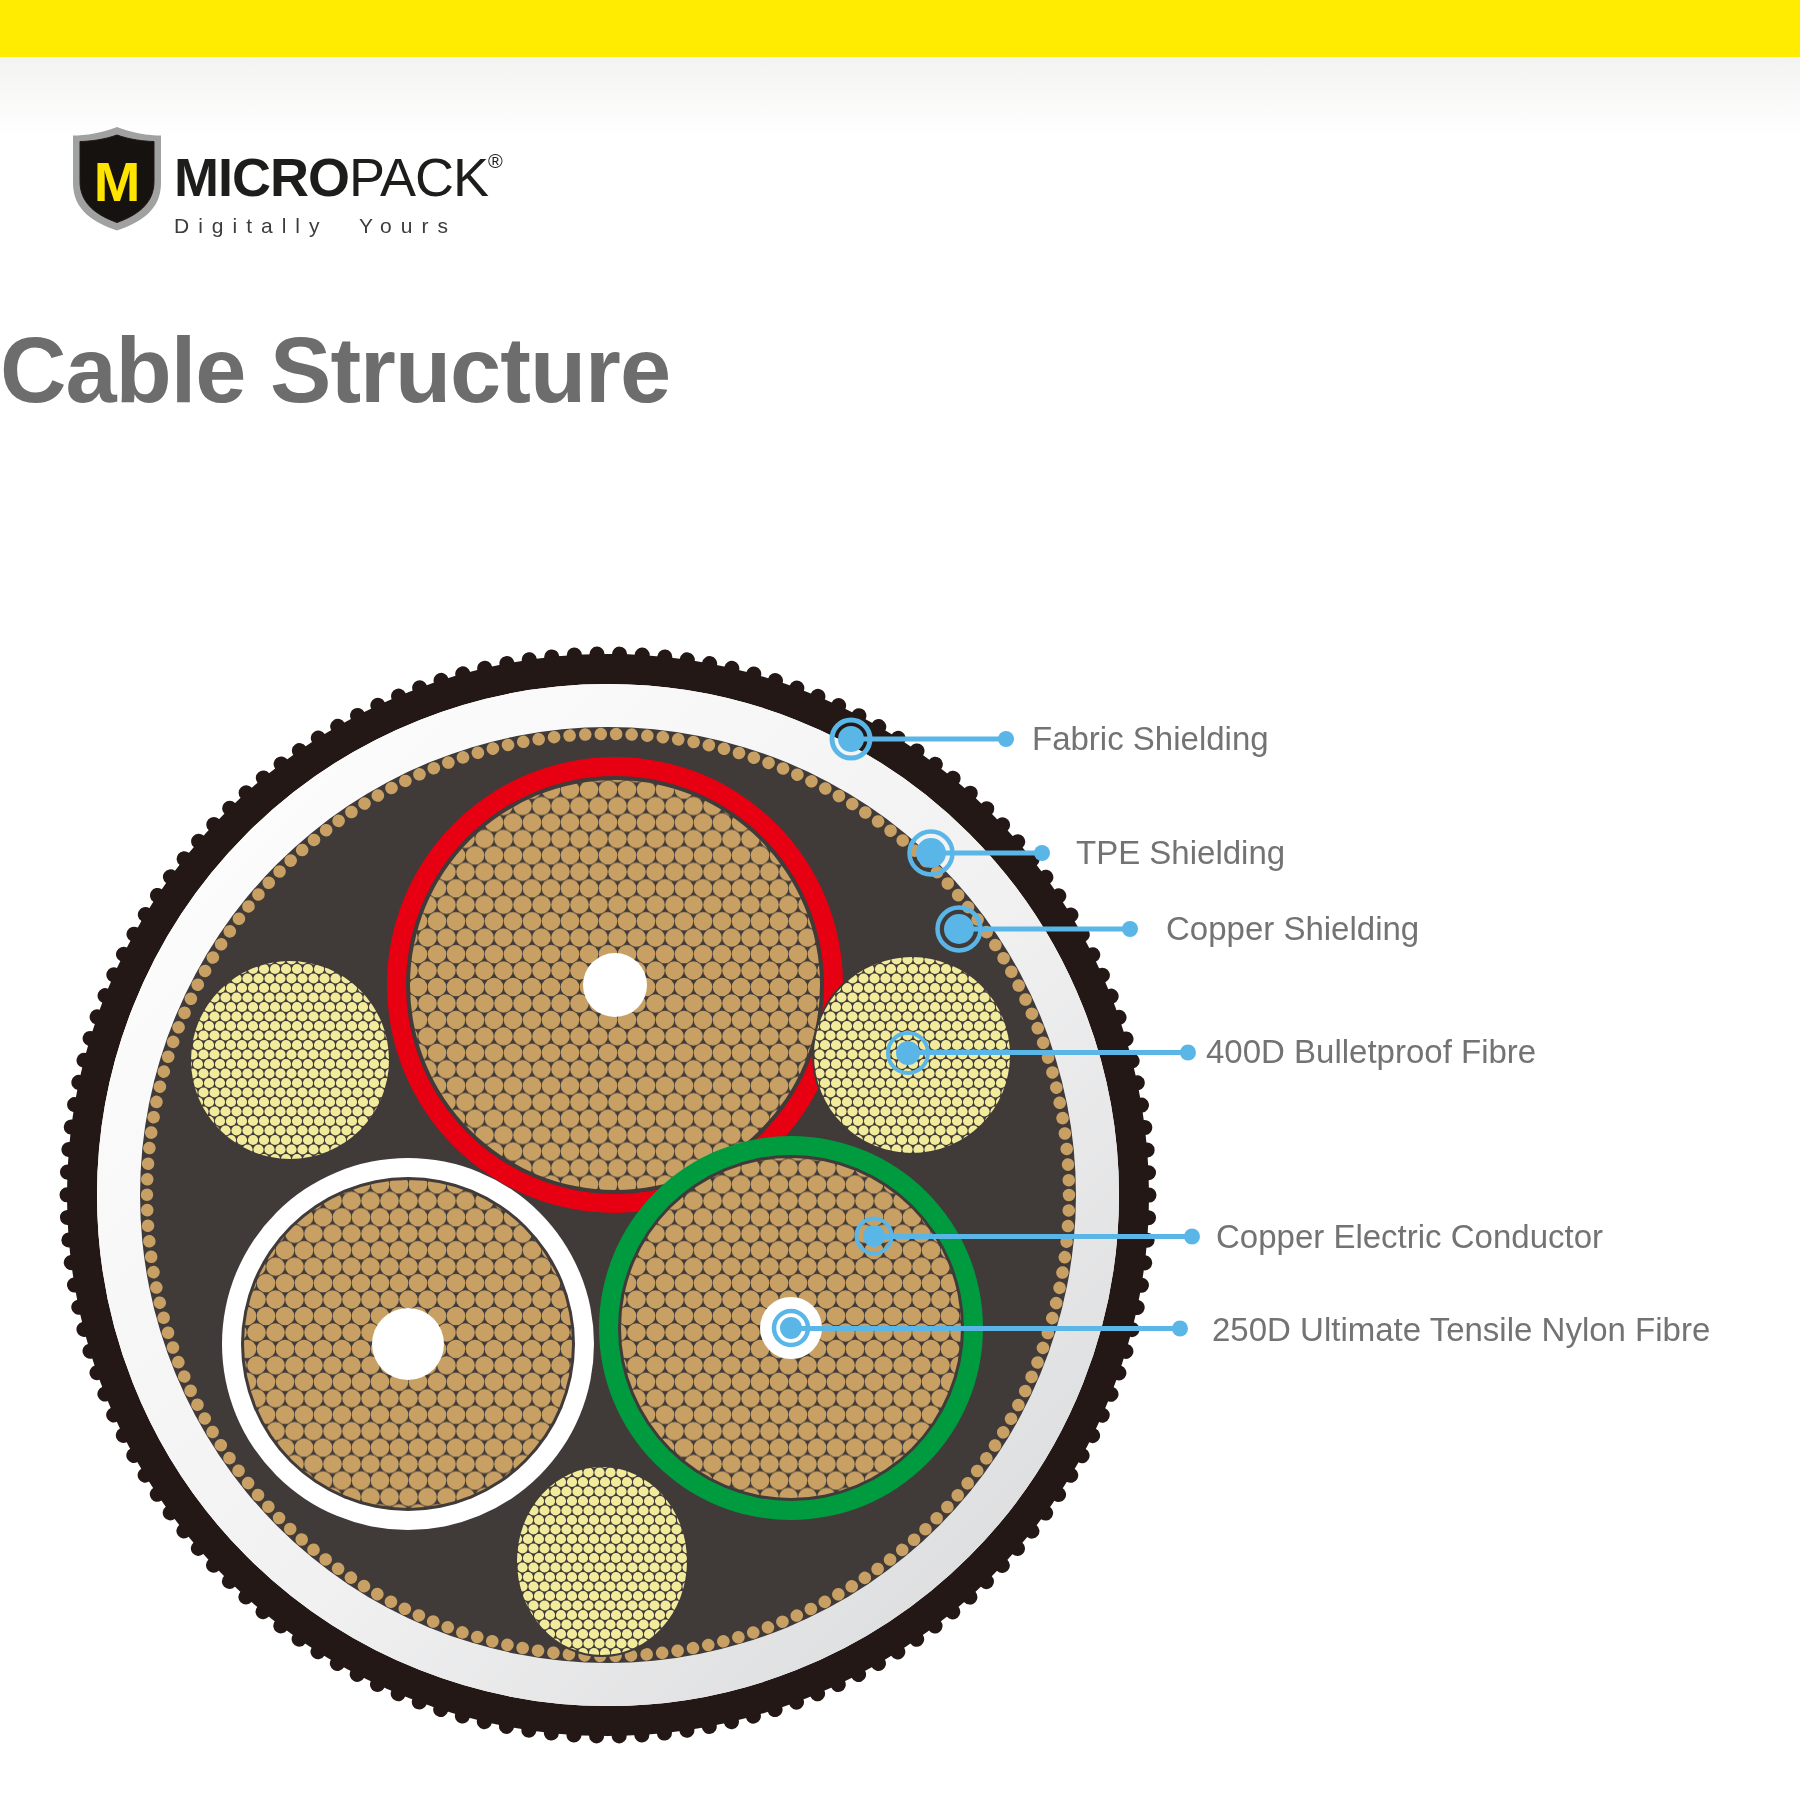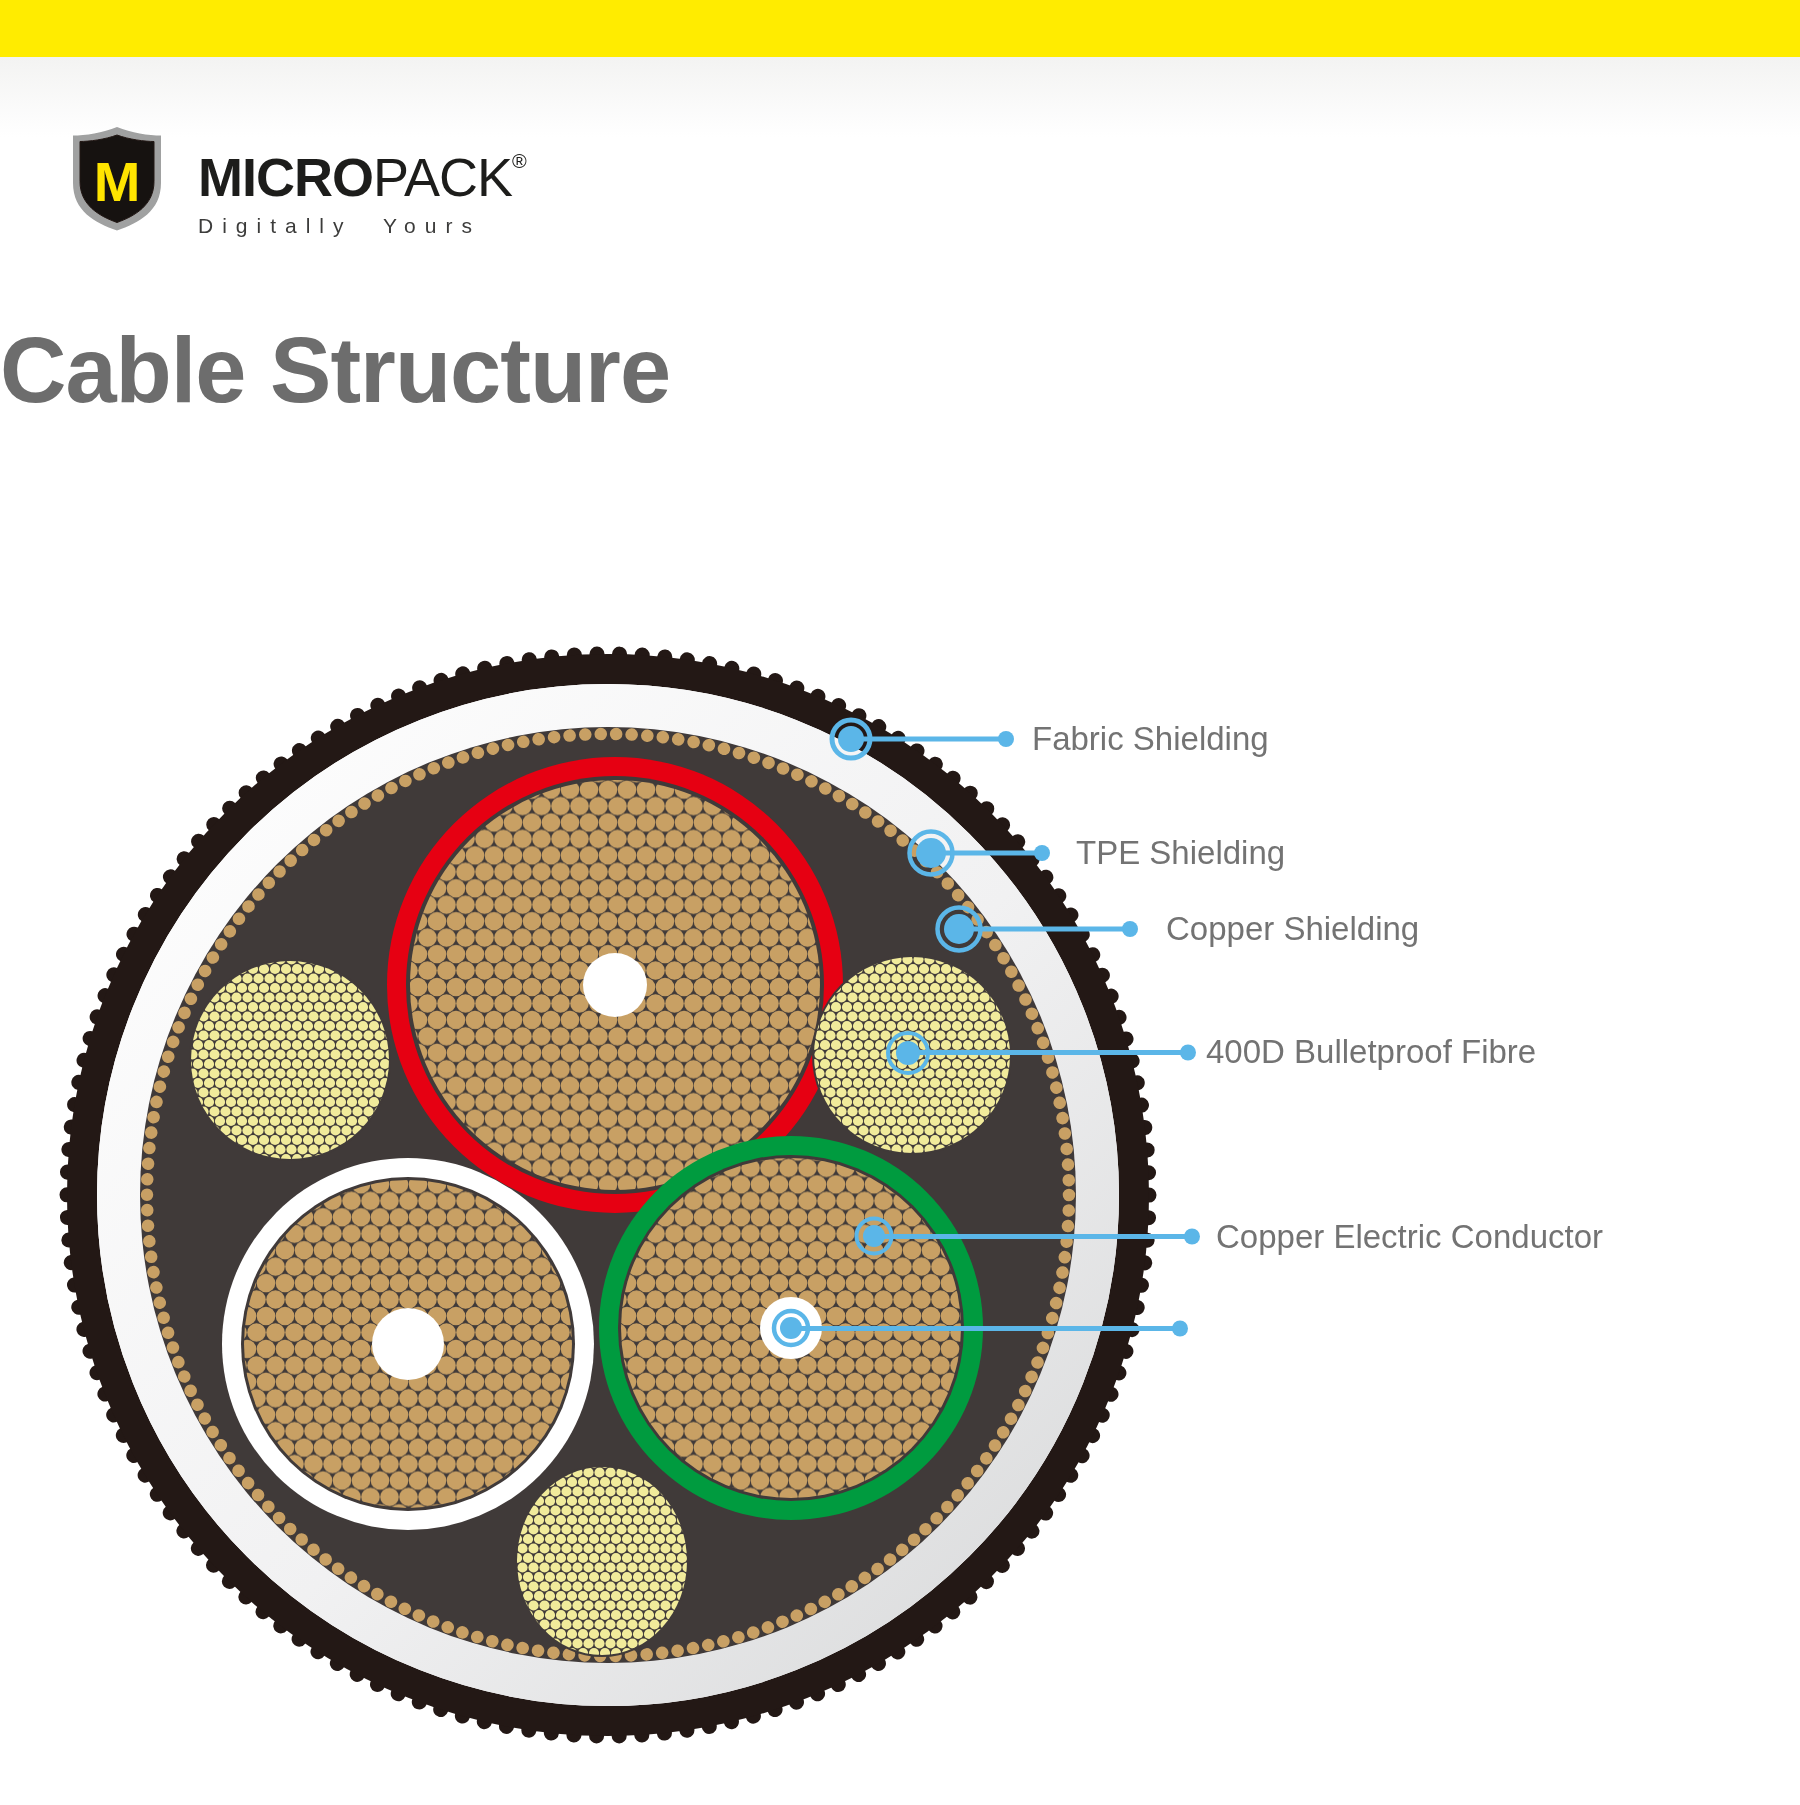--- a/index.html
+++ b/index.html
@@ -5,21 +5,21 @@
   html,body{margin:0;padding:0;background:#ffffff;}
   .page{
     position:relative;width:1800px;height:1805px;background:#ffffff;
     overflow:hidden;font-family:"Liberation Sans",sans-serif;
   }
   .topbar{position:absolute;left:0;top:0;width:1800px;height:57px;background:#ffec00;}
   .topbar-wash{position:absolute;left:0;top:57px;width:1800px;height:80px;
     background:linear-gradient(#f3f3f2,#ffffff);}
   
   .logo{position:absolute;left:70px;top:126px;display:flex;align-items:flex-start;}
-  .logo-text{margin-left:34px;padding-top:24px;}
+  .logo-text{margin-left:10px;padding-top:24px;}
   .wordmark{font-size:54px;line-height:1;color:#1d1d1b;letter-spacing:-1px;white-space:nowrap;}
   .wordmark .w-bold{font-weight:800;}
   .wordmark .w-light{font-weight:400;}
   .reg{font-size:20px;font-weight:400;vertical-align:28px;letter-spacing:0;}
   .tagline{margin-top:10px;font-size:21px;font-weight:400;color:#3c3c3b;
     letter-spacing:9px;word-spacing:16px;white-space:nowrap;}
   
   .page-title{position:absolute;left:0;right:0;top:262px;text-align:left;
     font-size:92px;font-weight:700;color:#6d6d6d;letter-spacing:-1px;line-height:1;}
   
@@ -174,14 +174,15 @@
       <circle class="marker-dot" cx="791" cy="1328" r="11"></circle>
       <circle class="marker-ring" cx="791" cy="1328" r="17" stroke-width="4.5"></circle>
     </g>
   </svg>
 
   <div class="callout-label" style="left:1032px;top:739px">Fabric Shielding</div>
   <div class="callout-label" style="left:1076px;top:853px">TPE Shielding</div>
   <div class="callout-label" style="left:1166px;top:929px">Copper Shielding</div>
   <div class="callout-label" style="left:1206px;top:1052px">400D Bulletproof Fibre</div>
   <div class="callout-label" style="left:1216px;top:1237px">Copper Electric Conductor</div>
+  <div class="callout-label" style="left:1212px;top:1330px">250D Ultimate Tensile Nylon Fibre</div>
 
 </div>
 
 </body></html>

